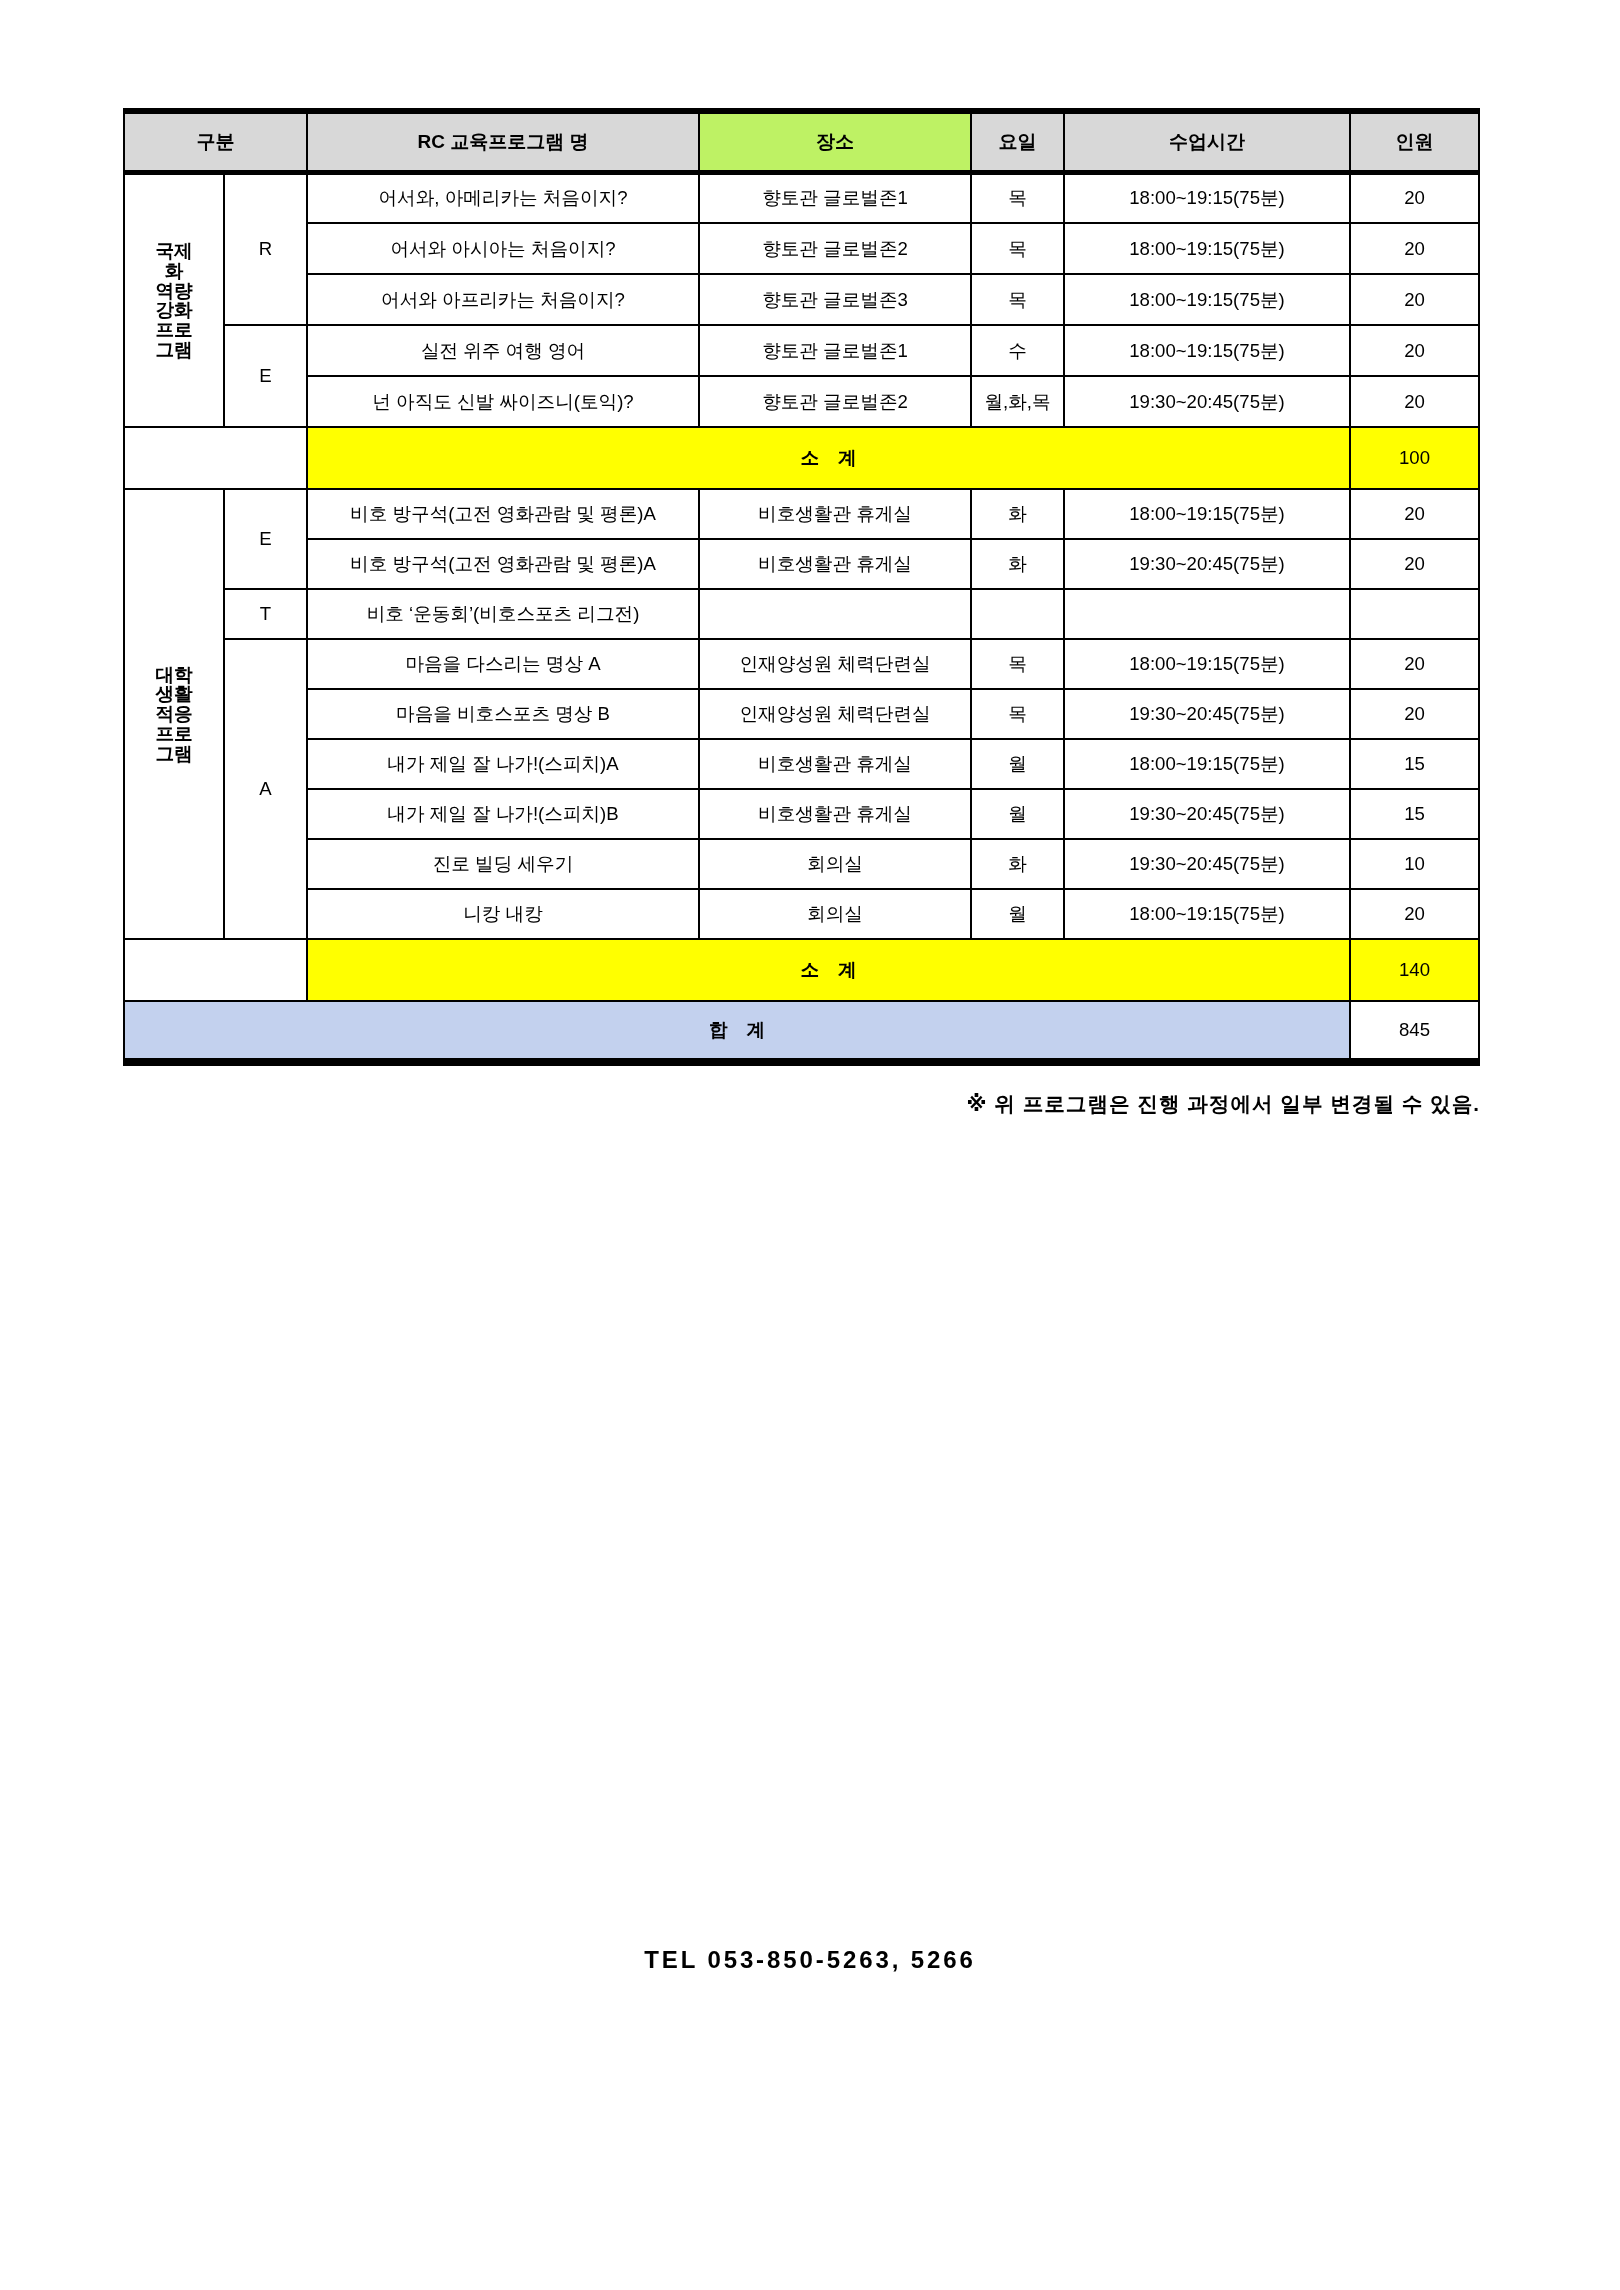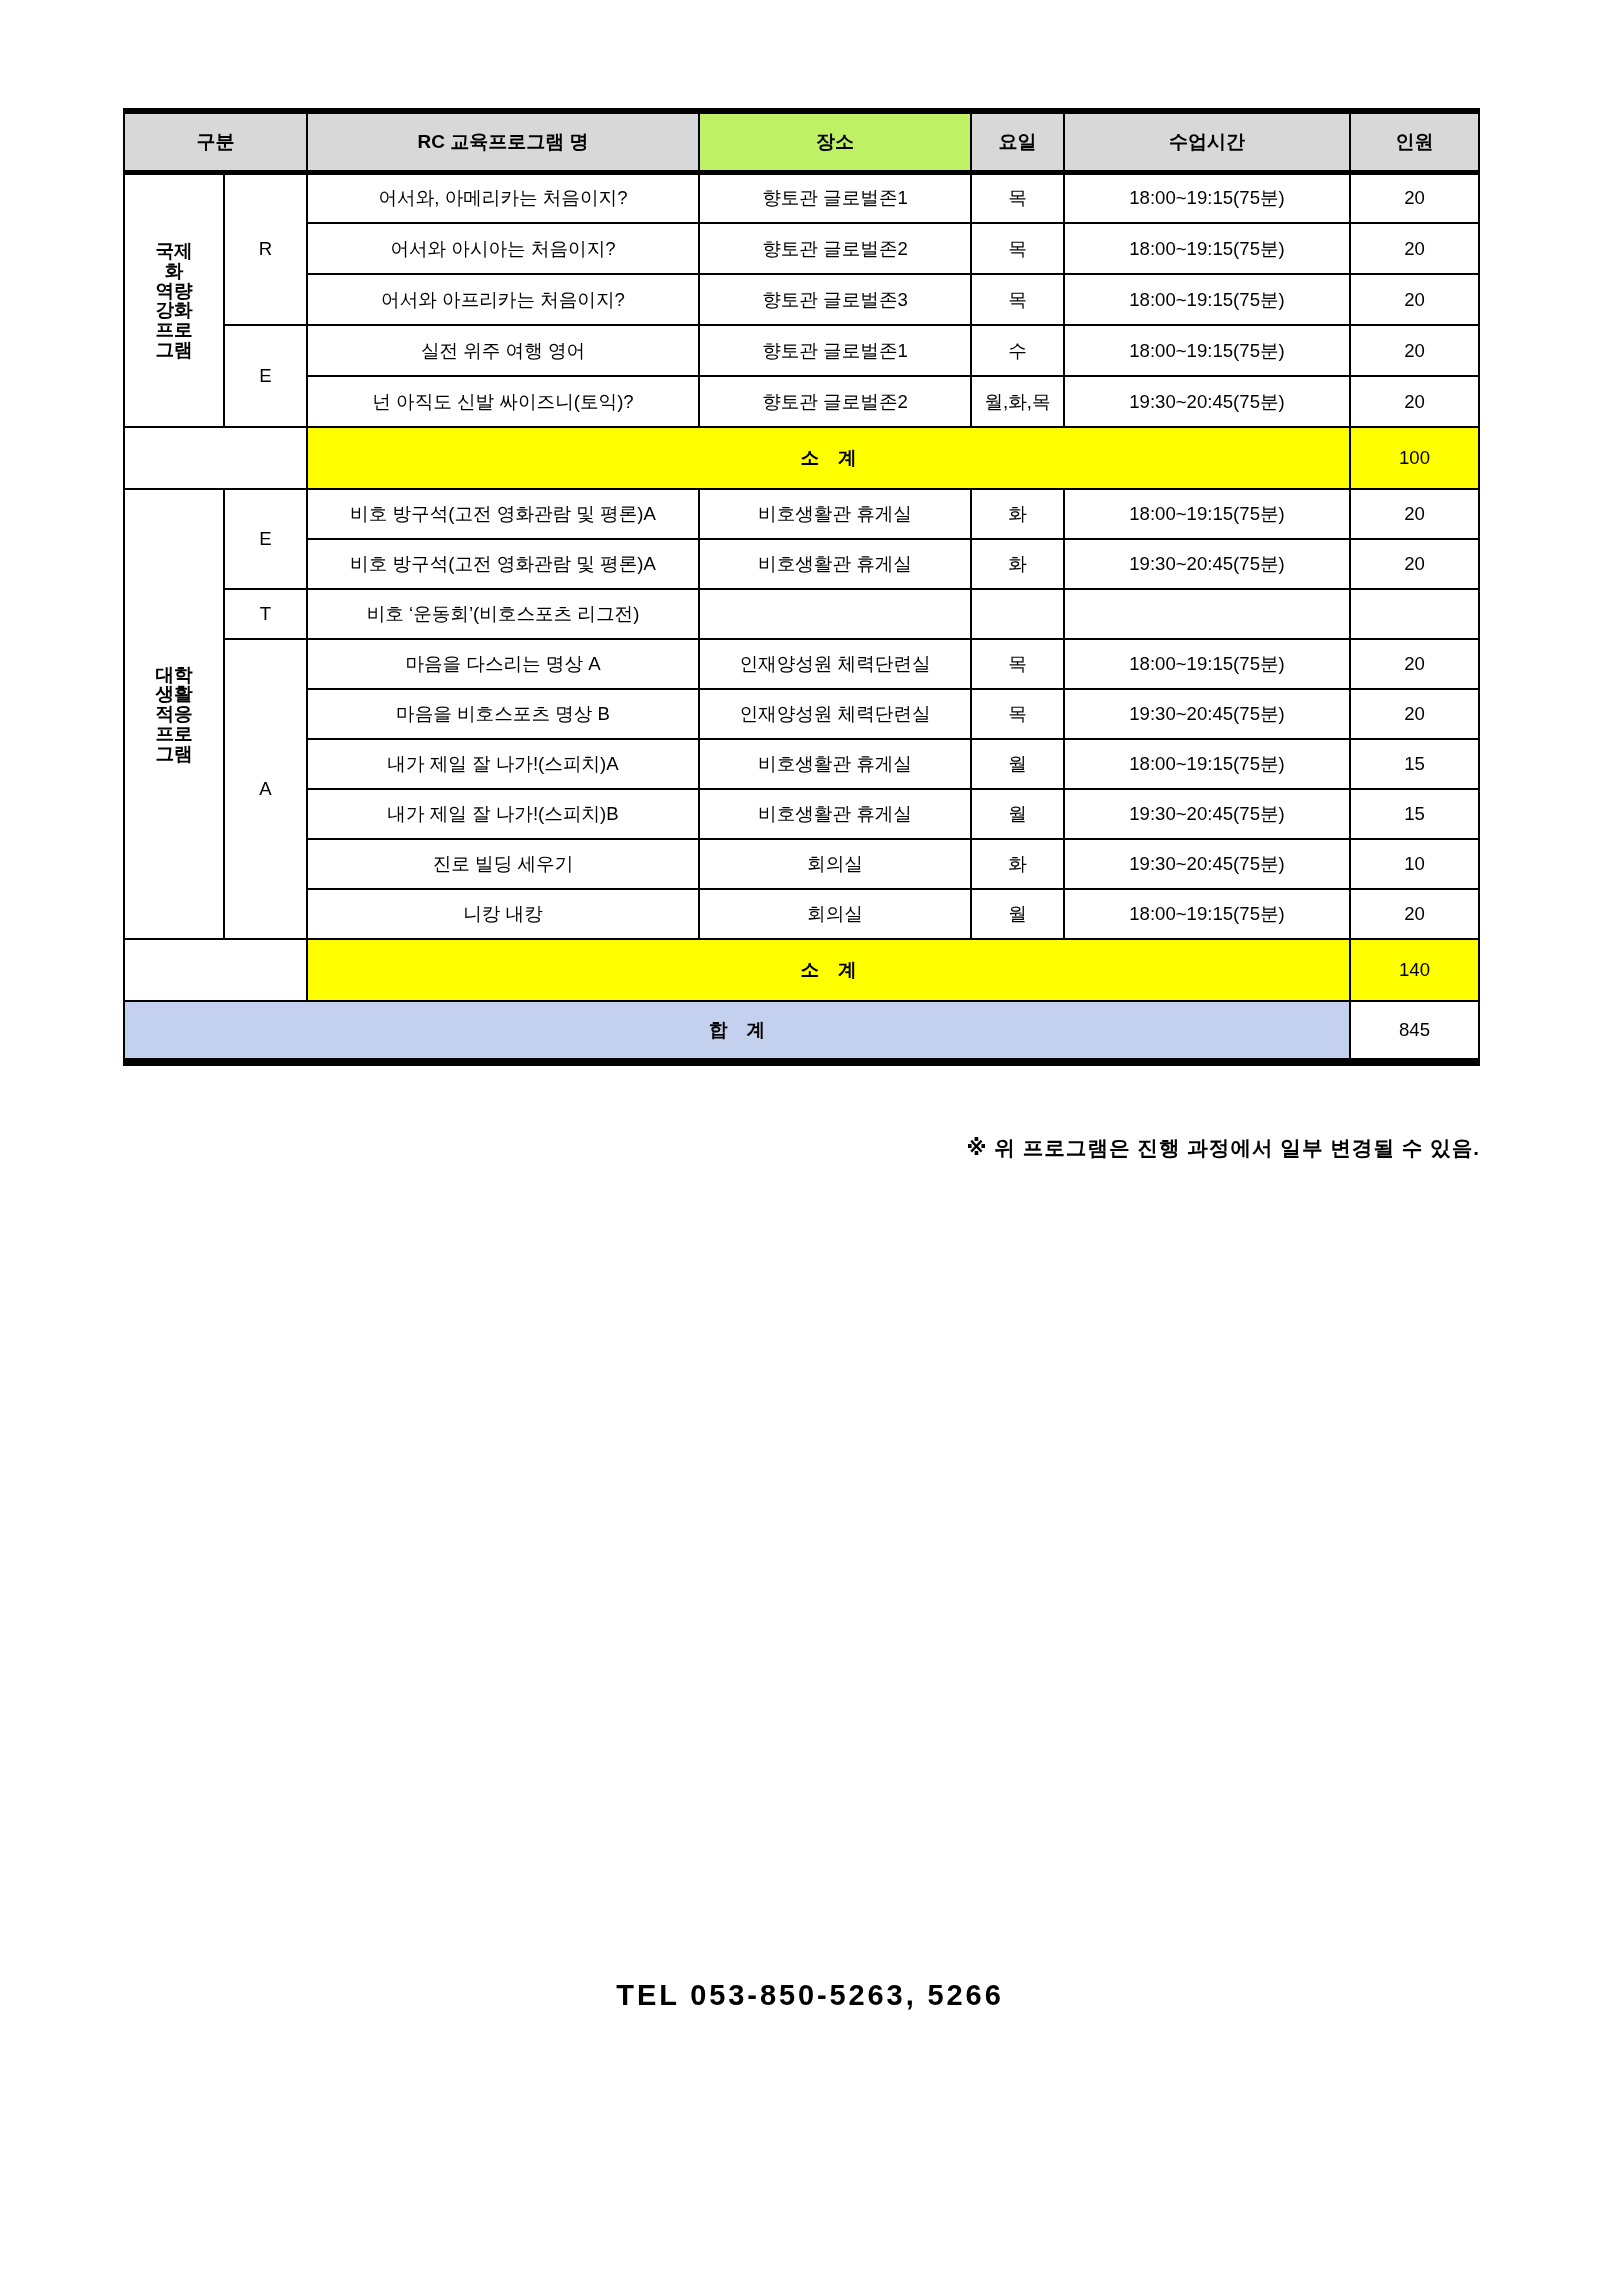--- a/index.html
+++ b/index.html
@@ -78,38 +78,36 @@
   td.total-val { font-size: 23.5px; }
   .footnote {
     position: absolute;
     left: 123px;
     top: 1090px;
     width: 1357px;
     text-align: right;
     font-weight: bold;
     font-size: 20.6px;
     letter-spacing: 1px;
-    margin-top: 44px;
   }
   .doc-footer {
     position: absolute;
     left: 0;
     top: 1946px;
     width: 1620px;
     text-align: center;
   }
   .doc-title {
     font-size: 51px;
     font-weight: bold;
     word-spacing: 21.6px;
     letter-spacing: 2px;
   }
   .doc-tel {
-    margin-top: 33px;
-    font-size: 29px;
+    font-size: 24px;
     font-weight: bold;
     letter-spacing: 2.9px;
   }
 </style>
 </head>
 <body>
 
 <div class="page">
 
   <div class="table-wrap">

